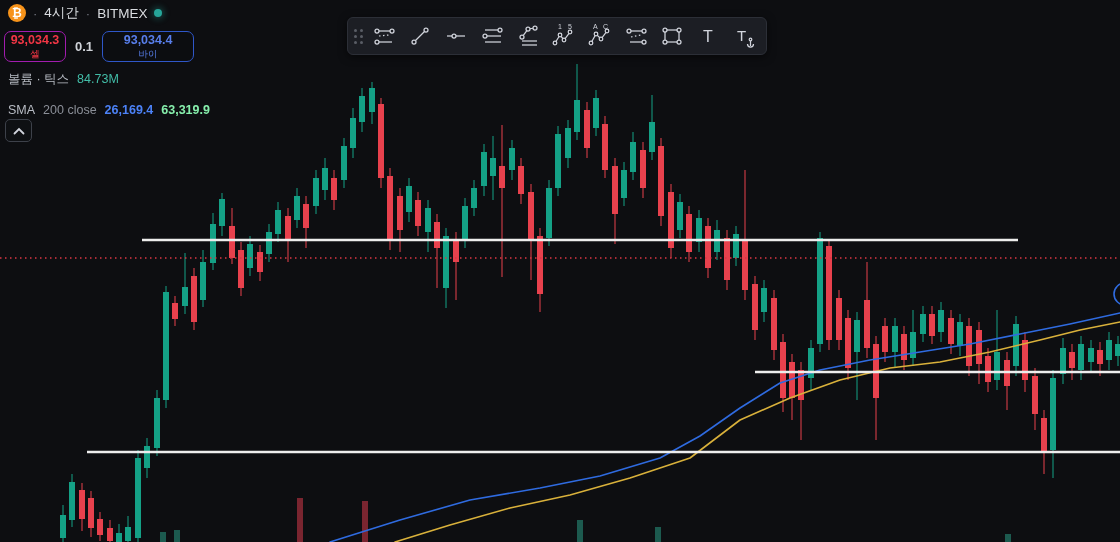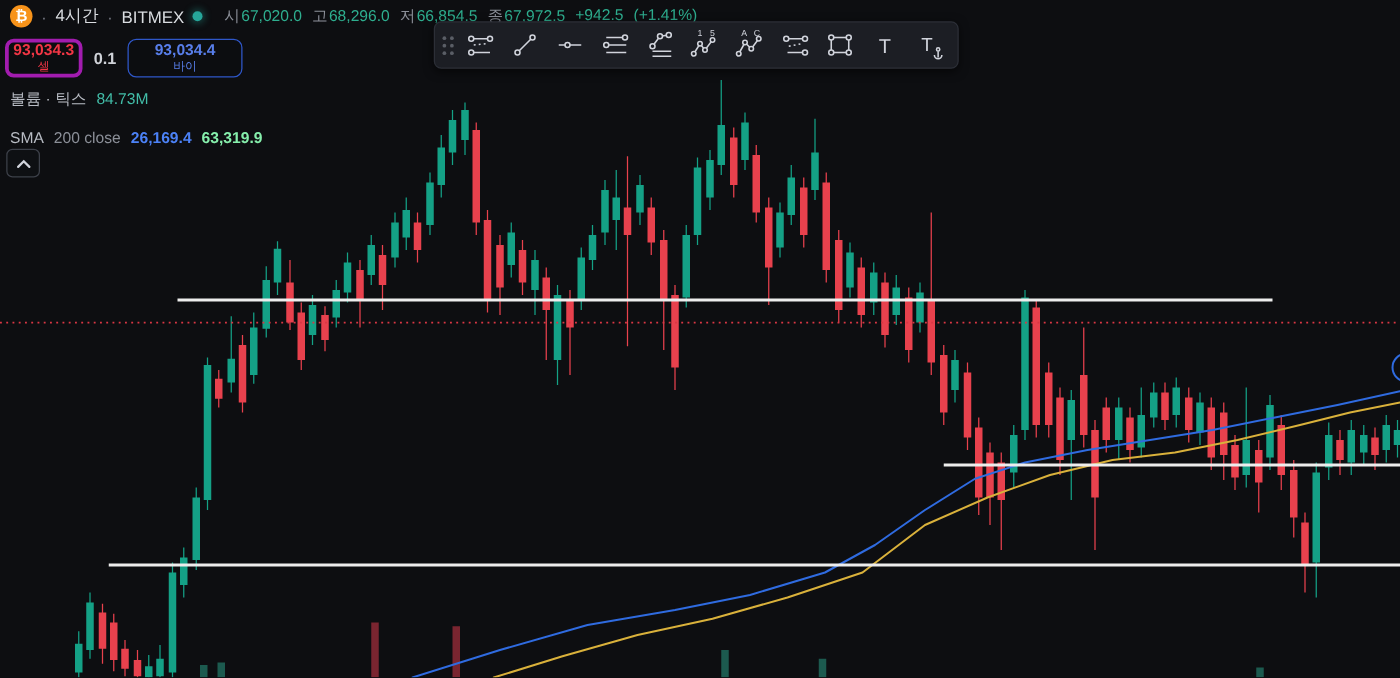--- a/index.html
+++ b/index.html
@@ -16,21 +16,21 @@
   .mkt-dot{width:8px;height:8px;border-radius:50%;background:#26a69a;box-shadow:0 0 6px 2px rgba(38,166,154,.35);}
   .ohlc{display:flex;gap:8px;font-size:12.5px;margin-left:10px;}
   .ohlc .lbl{color:#8b8f98;margin-right:1px;}
   .ohlc .val{color:#2eae8f;}
   .ohlc .chg{color:#2eae8f;}
 
   
   .orders{position:absolute;left:4px;top:31px;z-index:5;display:flex;align-items:center;}
   .ord-btn{width:62px;height:31px;border-radius:7px;background:rgba(12,13,16,.6);display:flex;flex-direction:column;
            align-items:center;justify-content:center;line-height:1.05;cursor:pointer;box-sizing:border-box;}
-  .ord-sell{border:3px solid #a21caf;}
+  .ord-sell{border:1px solid #a21caf;}
   .ord-buy{border:1px solid #2f57c9;width:92px;}
   .ord-price{font-size:12.5px;font-weight:bold;}
   .ord-sub{font-size:9.5px;margin-top:1px;}
   .ord-sell .ord-price,.ord-sell .ord-sub{color:#f23645;}
   .ord-buy .ord-price,.ord-buy .ord-sub{color:#587eea;}
   .spread{font-size:13px;color:#cfd2d8;font-weight:bold;padding:0 9px;}
 
   
   .legend-row{position:absolute;left:8px;z-index:5;font-size:12.5px;display:flex;gap:8px;align-items:baseline;}
   .vol-row{top:71px;}
@@ -307,28 +307,20 @@
       <circle cx="1125" cy="294" r="11" stroke="#2f6be0" stroke-width="1.6" fill="none"></circle>
     </svg>
 
   <div class="header">
     <span class="btc-badge">₿</span>
     <span class="dot-sep">·</span>
     <span class="sym-title">4시간</span>
     <span class="dot-sep">·</span>
     <span class="sym-title">BITMEX</span>
     <span class="mkt-dot"></span>
-    <span class="ohlc">
-      <span><span class="lbl">시</span><span class="val">67,020.0</span></span>
-      <span><span class="lbl">고</span><span class="val">68,296.0</span></span>
-      <span><span class="lbl">저</span><span class="val">66,854.5</span></span>
-      <span><span class="lbl">종</span><span class="val">67,972.5</span></span>
-      <span class="chg">+942.5</span>
-      <span class="chg">(+1.41%)</span>
-    </span>
   </div>
 
   <div class="orders">
     <div class="ord-btn ord-sell">
       <span class="ord-price">93,034.3</span>
       <span class="ord-sub">셀</span>
     </div>
     <span class="spread">0.1</span>
     <div class="ord-btn ord-buy">
       <span class="ord-price">93,034.4</span>

